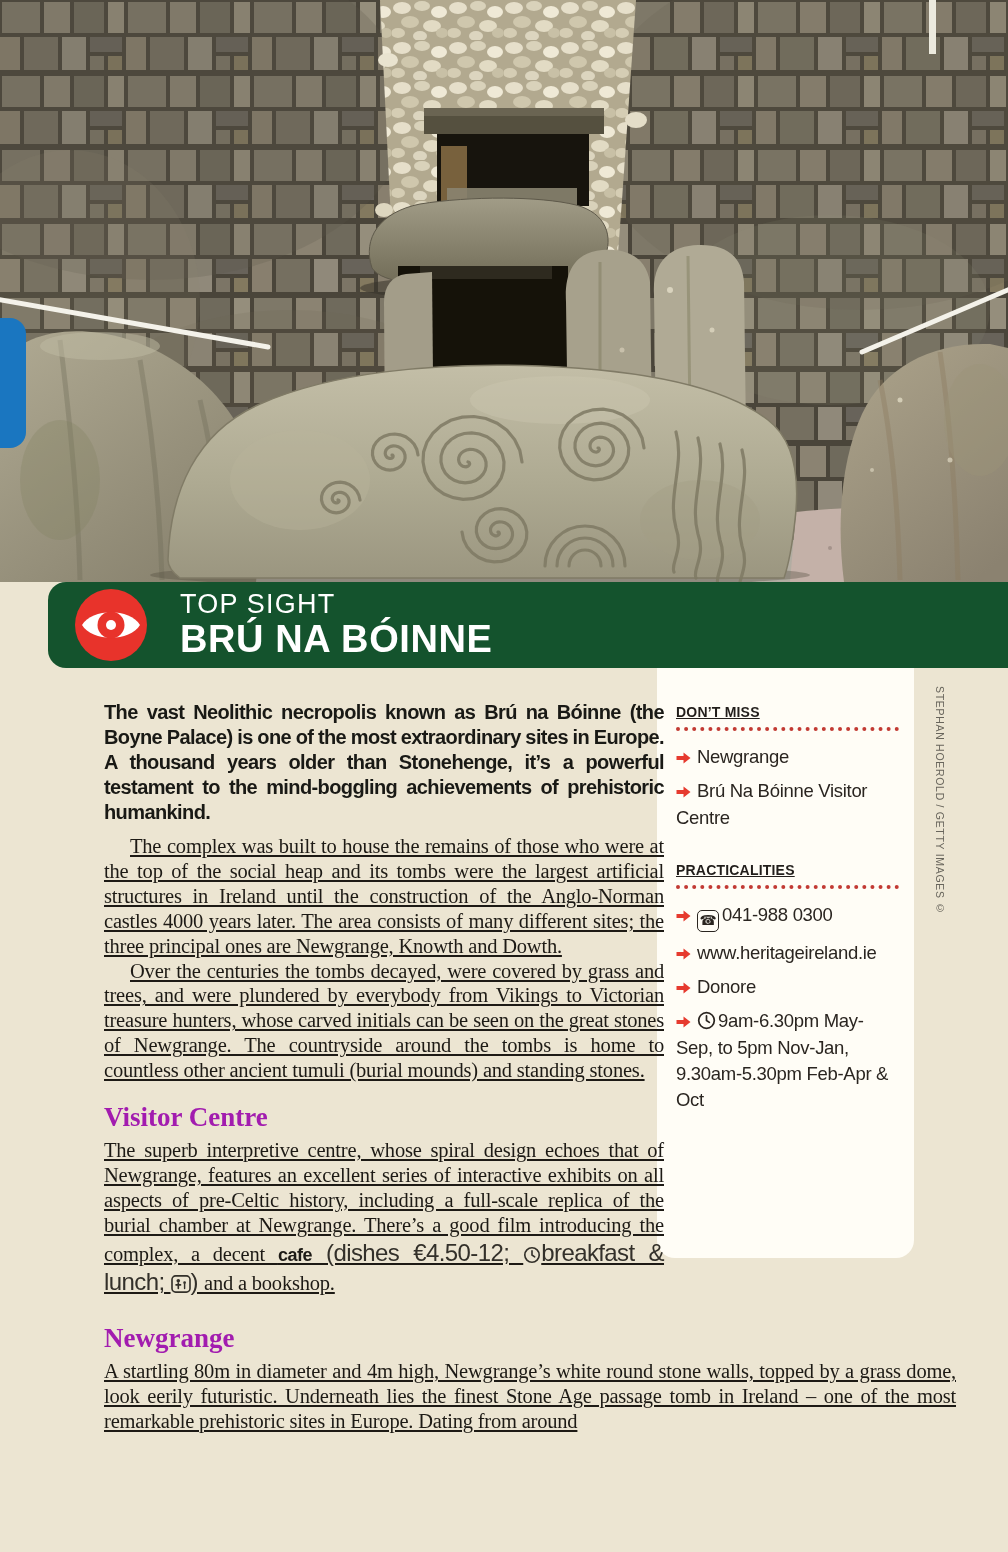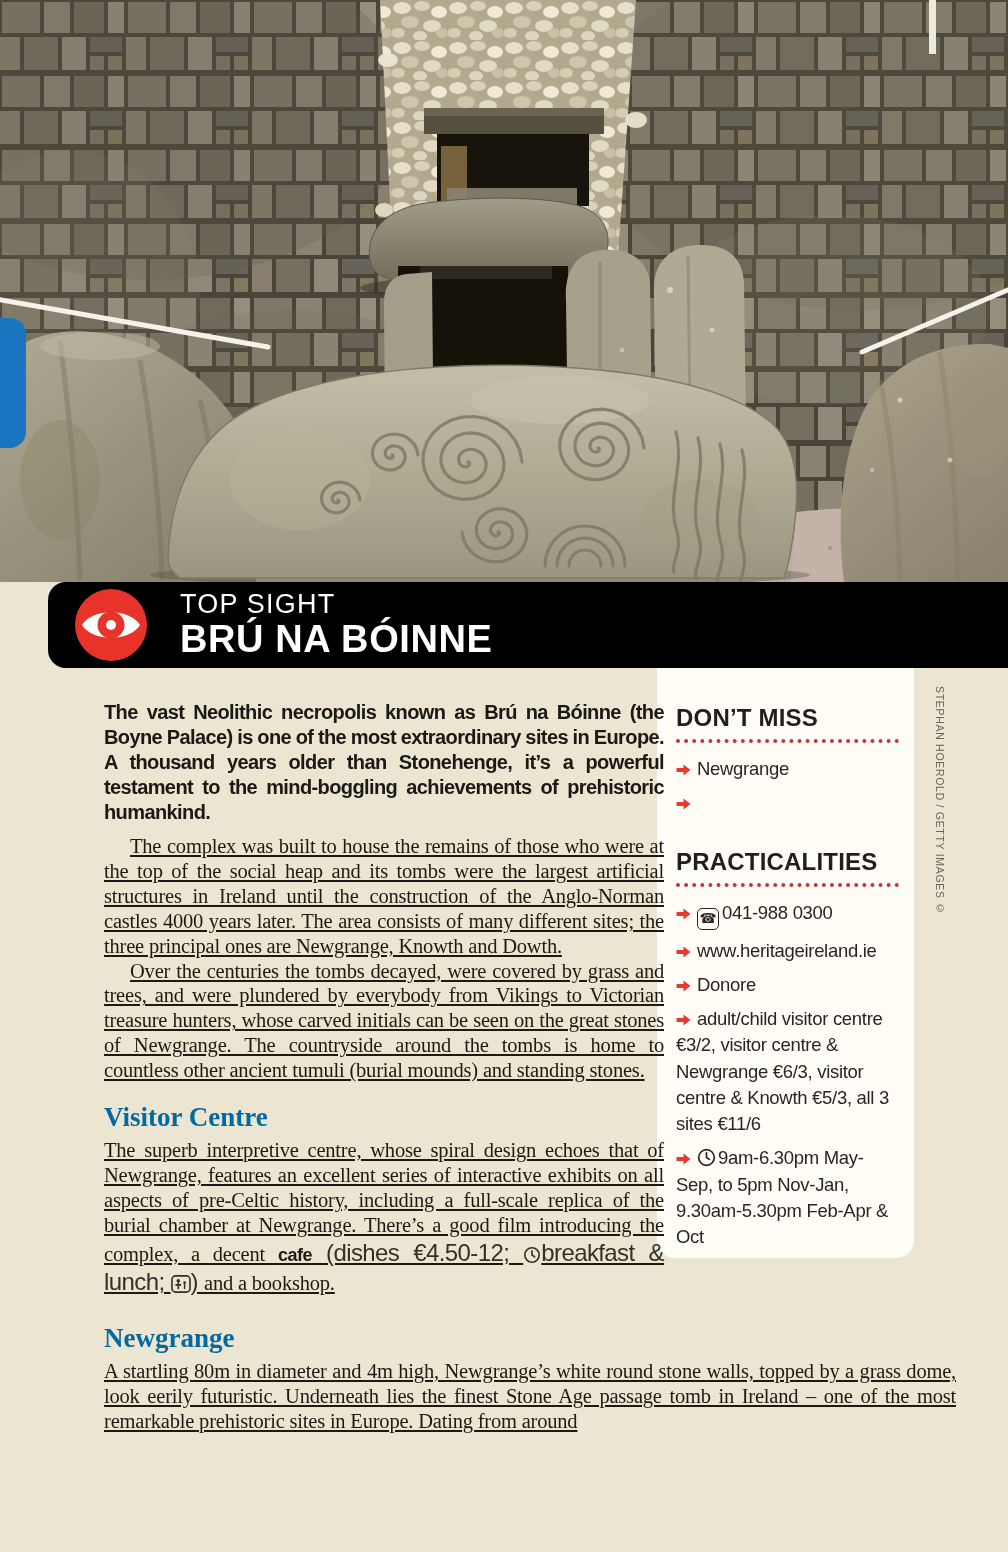--- a/index.html
+++ b/index.html
@@ -13,34 +13,34 @@
   .photo { position:absolute; left:0; top:0; width:1008px; height:582px; }
   .photo svg { display:block; }
   
   .page-tab {
     position:absolute; left:0; top:318px; width:26px; height:130px;
     background:#1a76c0; border-radius:0 16px 16px 0;
   }
   
   .banner {
     position:absolute; left:48px; top:582px; width:960px; height:86px;
-    background:#000000; border-radius:18px 0 0 18px;
+    background:#14532d; border-radius:18px 0 0 18px;
     display:flex; align-items:center;
   }
   .eye-wrap { margin-left:27px; width:72px; height:72px; flex:0 0 auto; }
   .banner-text { margin-left:33px; color:#ffffff; }
   .banner-kicker { font-size:27px; letter-spacing:1.2px; line-height:1.04; font-weight:400; }
   .banner-title  { font-size:38px; letter-spacing:0.6px; line-height:1.12; font-weight:bold; }
   
   .sidebar {
     position:absolute; left:657px; top:668px; width:257px; height:590px;
     background:#fffdf6; border-radius:0 0 18px 18px;
     padding:36px 15px 0 19px;
   }
-  .sb-head { font-size:24px; font-weight:bold; letter-spacing:0.2px; color:#221e1b; margin-bottom:7px; }
+  .sb-head { font-size:14px; font-weight:bold; letter-spacing:0.2px; color:#221e1b; margin-bottom:7px;text-decoration:underline; }
   .sb-head.mt { margin-top:31px; }
   .dotted-rule { border-top:4px dotted #c23a33; margin-bottom:13px; }
   .sb-item { font-size:18.5px; line-height:1.42; letter-spacing:-0.3px; color:#2a2520; margin-bottom:8px; }
   .arrow-ico { width:15px; height:12px; margin-right:6px; vertical-align:-1px; }
   .boxicon {
     display:inline-block; width:22px; height:22px; border:1.7px solid #2a2520; border-radius:5px;
     font-size:14px; line-height:18px; text-align:center; vertical-align:-4px; margin-right:3px;
     font-family:"DejaVu Sans", sans-serif;
   }
   .clock-ico { width:19px; height:19px; vertical-align:-3px; margin-right:2px; }
@@ -57,21 +57,21 @@
     font-weight:bold; font-size:20px; line-height:1.25; letter-spacing:-0.6px; word-spacing:-0.5px;
     text-align:justify; color:#191915; margin-bottom:9px;
   }
   .serif {
     font-family:"Liberation Serif", serif; font-size:20.5px; line-height:1.215;
     letter-spacing:-0.2px; text-align:justify; color:#1d1a15;text-decoration:underline;
   }
   .indent { text-indent:26px; }
   .sec-head {
     font-family:"Liberation Serif", serif; font-size:27px; font-weight:bold;
-    color:#0369a1; margin:19px 0 5px 0;
+    color:#a21caf; margin:19px 0 5px 0;
   }
   .sec-head.ng { margin-top:27px; }
   .cafe-bold { font-family:"Liberation Sans", sans-serif; font-weight:bold; font-size:18px; letter-spacing:-0.5px; }
   .sans-info { font-family:"Liberation Sans", sans-serif; font-size:24px; letter-spacing:-0.6px; color:#33302a; }
   .inline-clock { width:18px; height:18px; vertical-align:-3px; }
   .fam-ico { width:20px; height:18px; vertical-align:-3px; }
 </style>
 </head>
 <body>
 
@@ -216,36 +216,33 @@
   </div>
 
   <aside class="sidebar">
     <div class="sb-head">DON’T MISS</div>
     <div class="dotted-rule"></div>
     <p class="sb-item"><svg class="arrow-ico" viewBox="0 0 14 12">
           <path d="M0 4 h7 V0.5 L14 6 L7 11.5 V8 H0 Z" fill="#e63a2e"></path>
         </svg><span>Newgrange</span></p>
     <p class="sb-item"><svg class="arrow-ico" viewBox="0 0 14 12">
           <path d="M0 4 h7 V0.5 L14 6 L7 11.5 V8 H0 Z" fill="#e63a2e"></path>
-        </svg></p>
+        </svg><span>Brú Na Bóinne Visitor Centre</span></p>
 
     <div class="sb-head mt">PRACTICALITIES</div>
     <div class="dotted-rule"></div>
     <p class="sb-item"><svg class="arrow-ico" viewBox="0 0 14 12">
           <path d="M0 4 h7 V0.5 L14 6 L7 11.5 V8 H0 Z" fill="#e63a2e"></path>
         </svg><span class="boxicon">☎</span><span>041-988 0300</span></p>
     <p class="sb-item"><svg class="arrow-ico" viewBox="0 0 14 12">
           <path d="M0 4 h7 V0.5 L14 6 L7 11.5 V8 H0 Z" fill="#e63a2e"></path>
         </svg><span>www.heritageireland.ie</span></p>
     <p class="sb-item"><svg class="arrow-ico" viewBox="0 0 14 12">
           <path d="M0 4 h7 V0.5 L14 6 L7 11.5 V8 H0 Z" fill="#e63a2e"></path>
         </svg><span>Donore</span></p>
-    <p class="sb-item"><svg class="arrow-ico" viewBox="0 0 14 12">
-          <path d="M0 4 h7 V0.5 L14 6 L7 11.5 V8 H0 Z" fill="#e63a2e"></path>
-        </svg><span>adult/child visitor centre €3/2, visitor centre &amp; Newgrange €6/3, visitor centre &amp; Knowth €5/3, all 3 sites €11/6</span></p>
     <p class="sb-item"><svg class="arrow-ico" viewBox="0 0 14 12">
           <path d="M0 4 h7 V0.5 L14 6 L7 11.5 V8 H0 Z" fill="#e63a2e"></path>
         </svg><svg class="clock-ico" viewBox="0 0 20 20">
           <circle cx="10" cy="10" r="8.2" fill="none" stroke="#2a2520" stroke-width="1.8"></circle>
           <path d="M10 5.2 V10 L13 12" fill="none" stroke="#2a2520" stroke-width="1.8" stroke-linecap="round"></path>
         </svg><span>9am-6.30pm May-Sep, to 5pm Nov-Jan, 9.30am-5.30pm Feb-Apr &amp; Oct</span></p>
   </aside>
 
   <div class="credit">STEPHAN HOEROLD / GETTY IMAGES ©</div>
 

